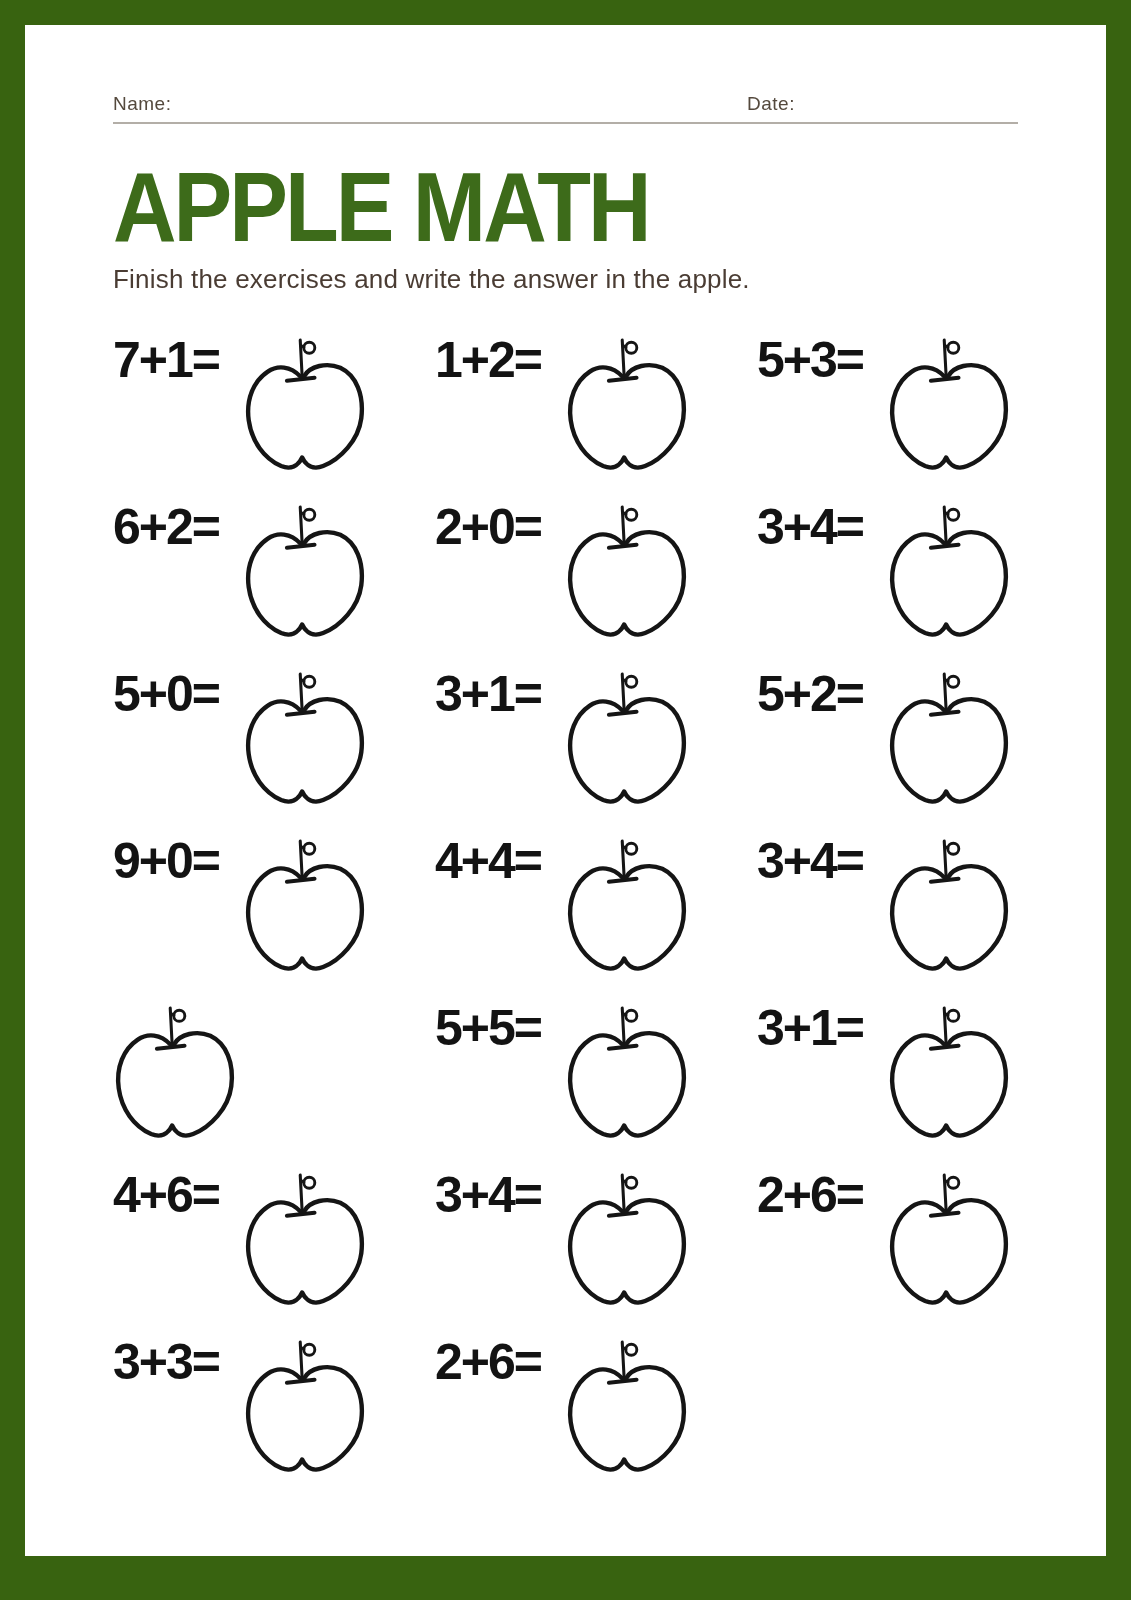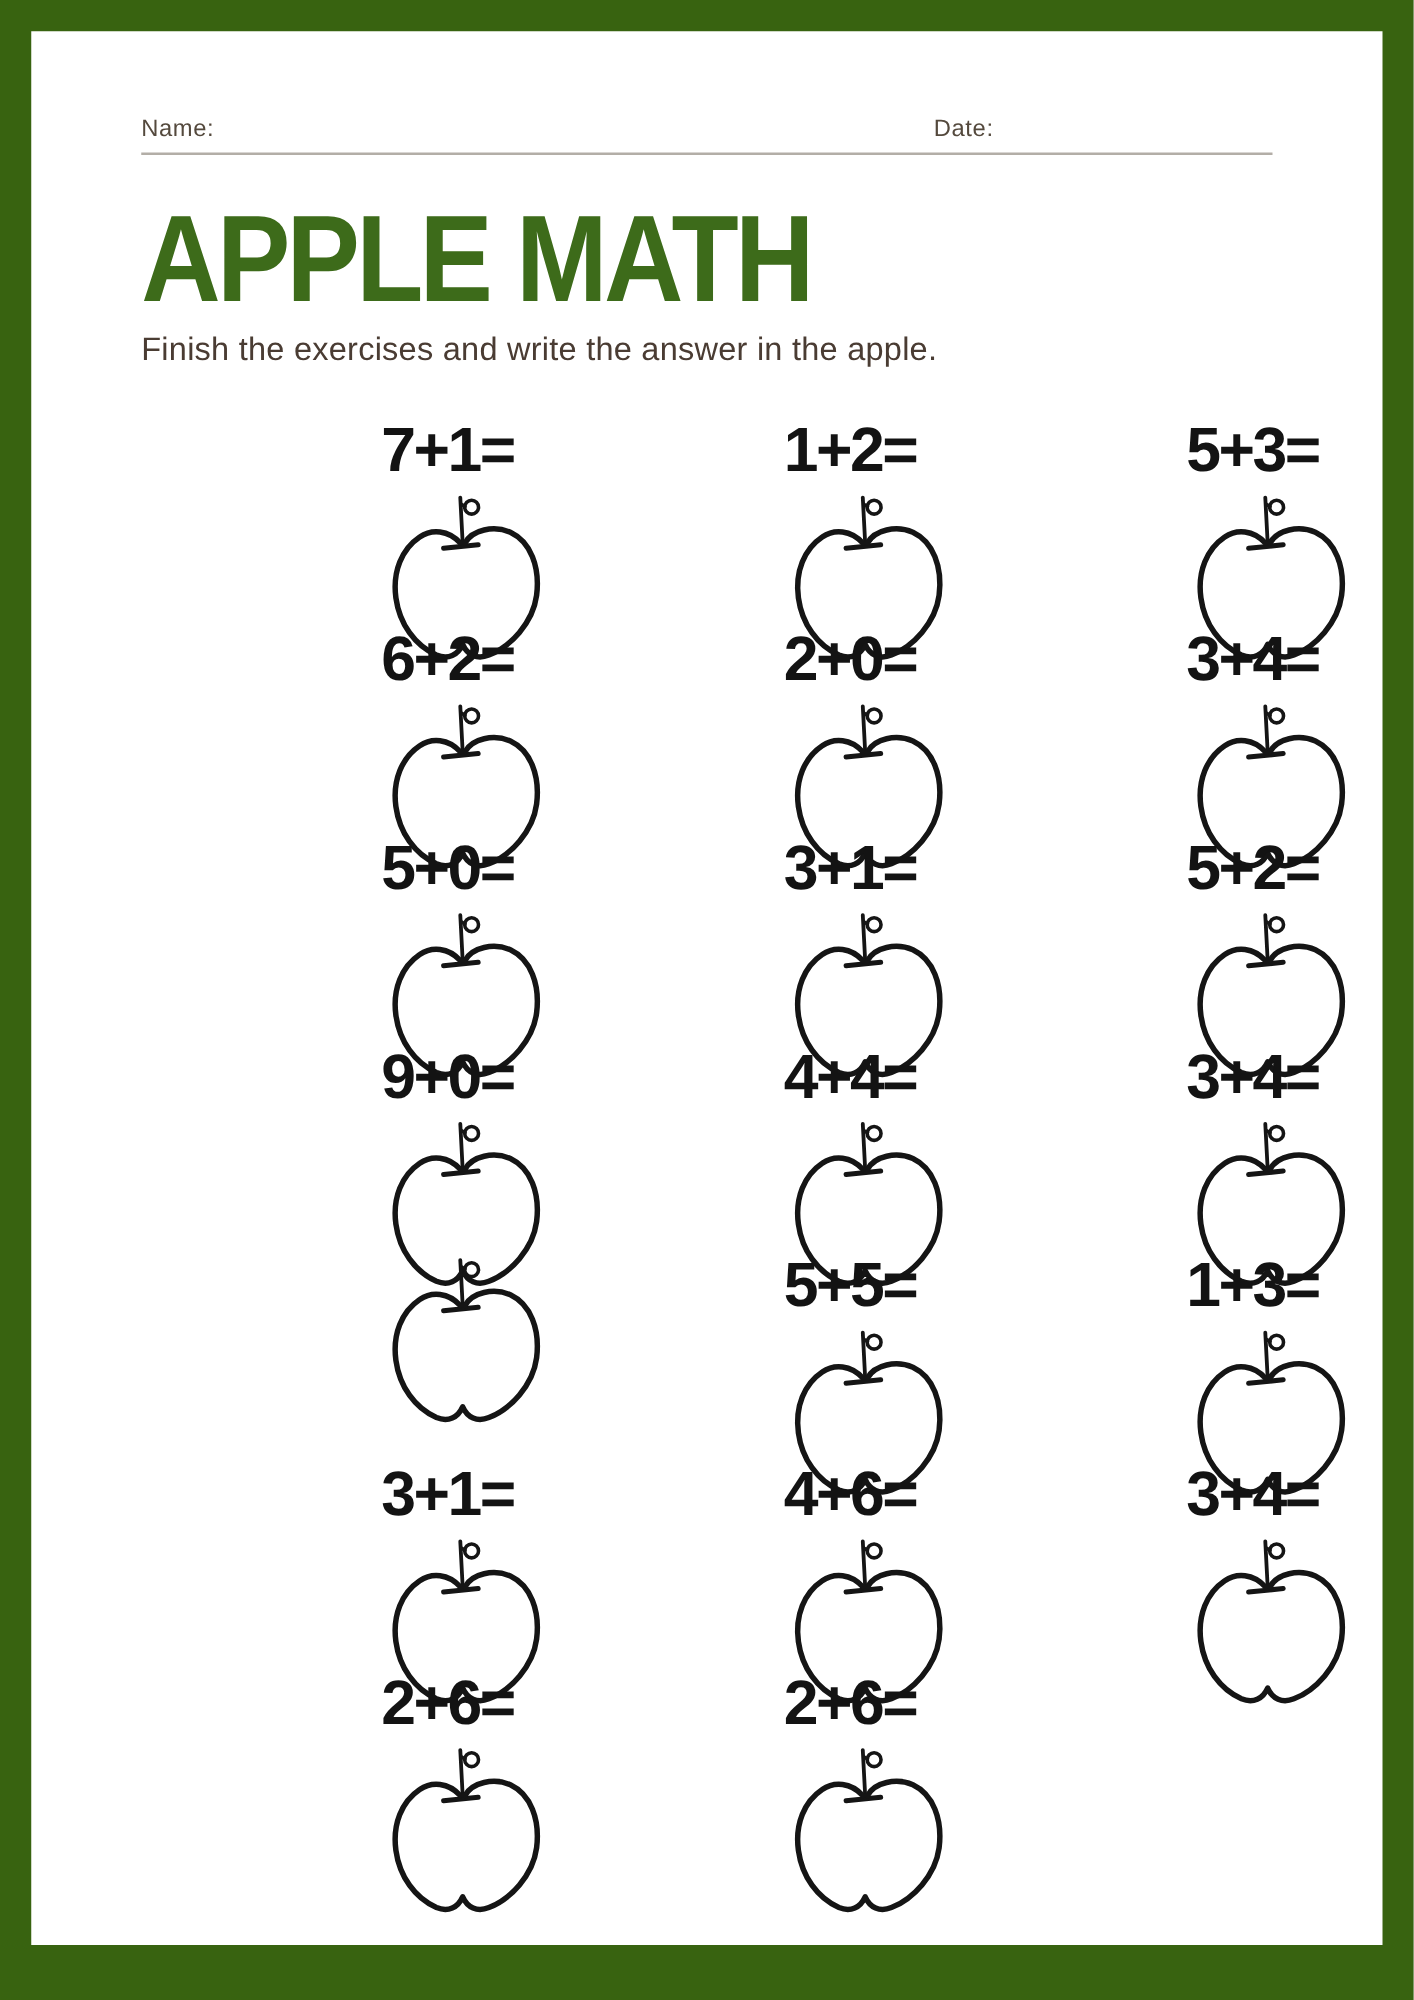--- a/index.html
+++ b/index.html
@@ -54,21 +54,21 @@
     font-size: 26px;
     letter-spacing: 0.2px;
     color: var(--c-subtitle);
   }
   .grid {
     margin-top: 36px;
     display: grid;
     grid-template-columns: repeat(3, 322px);
     grid-auto-rows: 167px;
   }
-  .cell { display: flex; align-items: flex-end; flex-direction: column; }
+  .cell { display: flex; align-items: flex-start; }
   .plabel {
     flex: 0 0 auto;
     width: 130px;
     font-size: 50px;
     font-weight: bold;
     letter-spacing: -2px;
     color: var(--c-problem);
     white-space: nowrap;
   }
   .apple { flex: 0 0 auto; width: 124px; height: 148px; }
@@ -352,38 +352,20 @@
                C 11,49 3,68 6,90
                C 9,112 22,130 40,138
                C 50,142 58,138 62,129
                C 66,138 74,142 84,138
                C 102,131 121,111 124,88
                C 127,64 119,43 102,35
                C 88,29 70,33 64,44"></path>
     </svg>
   </div>
 
-  <div class="cell">
-    <span class="plabel">1+3=</span>
-    <svg class="apple" viewBox="0 0 130 148" xmlns="http://www.w3.org/2000/svg">
-      <path stroke-width="3.2" d="M 62,44 L 60,6"></path>
-      <circle stroke-width="3" cx="69.5" cy="14" r="5.8"></circle>
-      <path stroke-width="3" d="M 60.8,11.5 L 63.9,13.4"></path>
-      <path stroke-width="4.2" d="M 46,48.5 L 75,45.5"></path>
-      <path stroke-width="4.6" d="M 60,44
-               C 50,33 36,32 26,39
-               C 11,49 3,68 6,90
-               C 9,112 22,130 40,138
-               C 50,142 58,138 62,129
-               C 66,138 74,142 84,138
-               C 102,131 121,111 124,88
-               C 127,64 119,43 102,35
-               C 88,29 70,33 64,44"></path>
-    </svg>
-  </div>
 
   <div class="cell">
     <span class="plabel">3+1=</span>
     <svg class="apple" viewBox="0 0 130 148" xmlns="http://www.w3.org/2000/svg">
       <path stroke-width="3.2" d="M 62,44 L 60,6"></path>
       <circle stroke-width="3" cx="69.5" cy="14" r="5.8"></circle>
       <path stroke-width="3" d="M 60.8,11.5 L 63.9,13.4"></path>
       <path stroke-width="4.2" d="M 46,48.5 L 75,45.5"></path>
       <path stroke-width="4.6" d="M 60,44
                C 50,33 36,32 26,39
@@ -447,20 +429,38 @@
                C 11,49 3,68 6,90
                C 9,112 22,130 40,138
                C 50,142 58,138 62,129
                C 66,138 74,142 84,138
                C 102,131 121,111 124,88
                C 127,64 119,43 102,35
                C 88,29 70,33 64,44"></path>
     </svg>
   </div>
 
+  <div class="cell">
+    <span class="plabel">3+3=</span>
+    <svg class="apple" viewBox="0 0 130 148" xmlns="http://www.w3.org/2000/svg">
+      <path stroke-width="3.2" d="M 62,44 L 60,6"></path>
+      <circle stroke-width="3" cx="69.5" cy="14" r="5.8"></circle>
+      <path stroke-width="3" d="M 60.8,11.5 L 63.9,13.4"></path>
+      <path stroke-width="4.2" d="M 46,48.5 L 75,45.5"></path>
+      <path stroke-width="4.6" d="M 60,44
+               C 50,33 36,32 26,39
+               C 11,49 3,68 6,90
+               C 9,112 22,130 40,138
+               C 50,142 58,138 62,129
+               C 66,138 74,142 84,138
+               C 102,131 121,111 124,88
+               C 127,64 119,43 102,35
+               C 88,29 70,33 64,44"></path>
+    </svg>
+  </div>
 
   <div class="cell">
     <span class="plabel">2+6=</span>
     <svg class="apple" viewBox="0 0 130 148" xmlns="http://www.w3.org/2000/svg">
       <path stroke-width="3.2" d="M 62,44 L 60,6"></path>
       <circle stroke-width="3" cx="69.5" cy="14" r="5.8"></circle>
       <path stroke-width="3" d="M 60.8,11.5 L 63.9,13.4"></path>
       <path stroke-width="4.2" d="M 46,48.5 L 75,45.5"></path>
       <path stroke-width="4.6" d="M 60,44
                C 50,33 36,32 26,39

